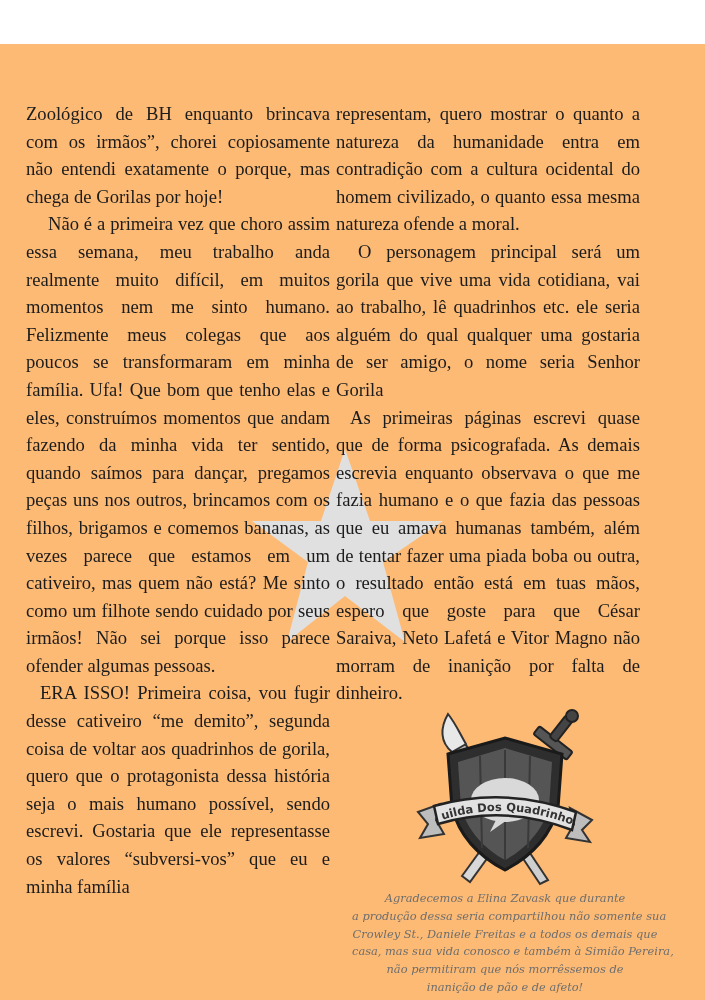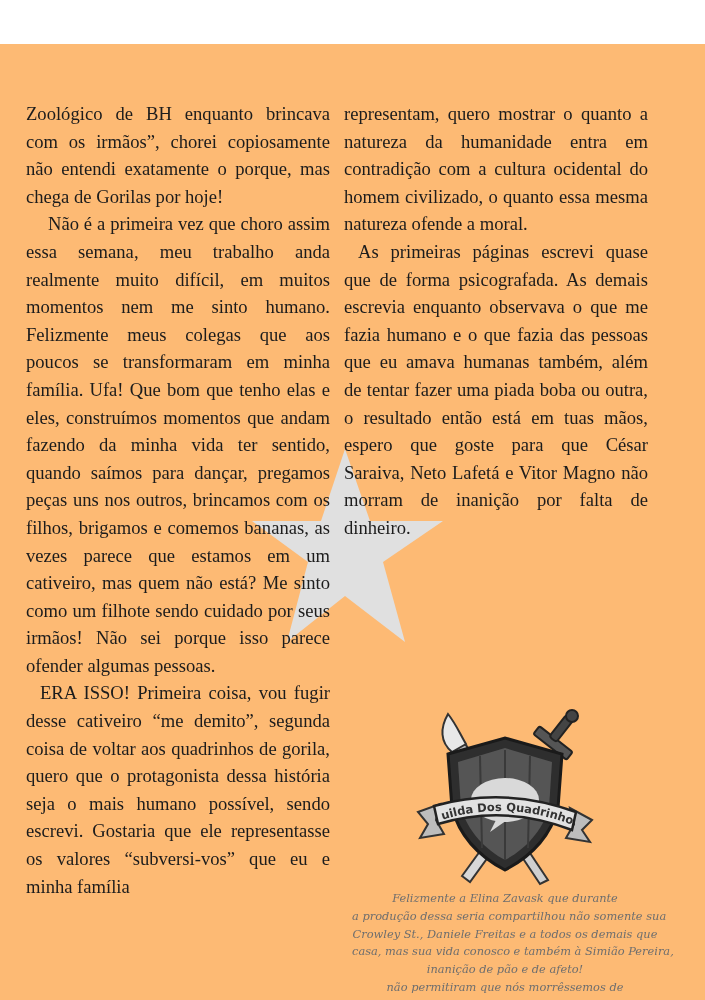--- a/index.html
+++ b/index.html
@@ -5,21 +5,21 @@
   html, body { margin: 0; padding: 0; background: #ffffff; }
   body { width: 705px; height: 1000px; position: relative; overflow: hidden; }
   .page { position: absolute; left: 0; top: 0; width: 705px; height: 1000px; background: #fdba74; margin-top: 44px; }
   .watermark { position: absolute; left: 0; top: 0; width: 705px; height: 1000px; z-index: 0; pointer-events: none; }
   .col {
     position: absolute; top: 56px; width: 304px; z-index: 1;
     font-family: "Liberation Serif", serif; font-size: 18.6px; line-height: 27.6px;
     color: #1c1c1c; text-align: justify; hyphens: none;
   }
   .col.left { left: 26px; }
-  .col.right { left: 344px; font-family: Liberation Serif, serif; }
+  .col.right { left: 336px; font-family: Liberation Serif, serif; }
   .col p { margin: 0; }
   .col p.indent { text-indent: 14px; }
   .col p.indent-lg { text-indent: 22px; }
   .col p.last-left { text-align-last: left; }
   .logo { position: absolute; left: 410px; top: 664px; width: 190px; height: 180px; z-index: 1; }
   .thanks {
     position: absolute; left: 352px; top: 846px; width: 306px; z-index: 1;
     font-family: "DejaVu Serif", serif; font-style: italic; font-size: 11.4px; line-height: 17.8px;
     color: #6e6e6e; text-align: center;
   }
@@ -35,20 +35,21 @@
   </svg>
 
   <div class="col left">
     <p class="last-left">Zoológico de BH enquanto brincava com os irmãos”, chorei copiosamente não entendi exatamente o porque, mas chega de Gorilas por hoje!</p>
     <p class="indent-lg last-left">Não é a primeira vez que choro assim essa semana, meu trabalho anda realmente muito difícil, em muitos momentos nem me sinto humano. Felizmente meus colegas que aos poucos se transformaram em minha família. Ufa! Que bom que tenho elas e eles, construímos momentos que andam fazendo da minha vida ter sentido, quando saímos para dançar, pregamos peças uns nos outros, brincamos com os filhos, brigamos e comemos bananas, as vezes parece que estamos em um cativeiro, mas quem não está? Me sinto como um filhote sendo cuidado por seus irmãos! Não sei porque isso parece ofender algumas pessoas.</p>
     <p class="indent last-left">ERA ISSO! Primeira coisa, vou fugir desse cativeiro “me demito”, segunda coisa de voltar aos quadrinhos de gorila, quero que o protagonista dessa história seja o mais humano possível, sendo escrevi. Gostaria que ele representasse os valores  “subversi-vos” que eu e minha família</p>
   </div>
 
   <div class="col right">
     <p class="last-left">representam, quero mostrar o quanto a natureza da humanidade entra em contradição com a cultura ocidental do homem civilizado, o quanto essa mesma natureza ofende a moral.</p>
+    <p class="indent-lg last-left">O personagem principal será um gorila que vive uma vida cotidiana, vai ao trabalho, lê quadrinhos etc. ele seria alguém do qual qualquer uma gostaria de ser amigo, o nome seria Senhor Gorila</p>
     <p class="indent last-left">As primeiras páginas escrevi quase que de forma psicografada. As demais escrevia enquanto observava o que me fazia humano e o que fazia das pessoas que eu amava humanas também, além de tentar fazer uma piada boba ou outra, o resultado então está em tuas mãos, espero que goste para que César Saraiva, Neto Lafetá e Vitor Magno não morram de inanição por falta de dinheiro.</p>
   </div>
 
   <svg class="logo" viewBox="0 0 190 180">
 
     <g>
       <polygon points="52,168 60,174 150,50 142,44" fill="#d8d8d8" stroke="#333" stroke-width="2"></polygon>
       <rect x="122" y="30" width="42" height="10" rx="2" fill="#555" stroke="#222" stroke-width="2" transform="rotate(38 143 35)"></rect>
       <rect x="147" y="6" width="9" height="28" rx="3" fill="#444" stroke="#222" stroke-width="2" transform="rotate(38 151 20)"></rect>
       <circle cx="162" cy="8" r="6" fill="#444" stroke="#222" stroke-width="2"></circle>
@@ -75,21 +76,21 @@
       <path d="M182,112 L160,100 L164,116 L156,130 L180,134 L172,122 Z" fill="#bdbdbd" stroke="#333" stroke-width="2"></path>
       <path d="M24,98 Q95,78 166,104 L162,122 Q95,96 28,116 Z" fill="#e2e2e2" stroke="#222" stroke-width="2.5"></path>
       <path id="bannerPath" d="M32,112 Q95,92 160,116" fill="none"></path>
       <text font-family="DejaVu Sans, sans-serif" font-weight="bold" font-size="11.5" fill="#333">
         <textPath href="#bannerPath" startOffset="50%" text-anchor="middle">Guilda Dos Quadrinhos</textPath>
       </text>
     </g>
   </svg>
 
   <div class="thanks">
-    <span>Felizmente a Elina Zavask que durante</span>
+    <span>Agradecemos a Elina Zavask que durante</span>
     <span>a produção dessa seria compartilhou não somente sua</span>
     <span>Crowley St., Daniele Freitas e a  todos os demais que</span>
     <span>casa, mas sua vida conosco e também à Simião Pereira,</span>
+    <span>não permitiram que nós morrêssemos de</span>
     <span>inanição de pão e de afeto!</span>
-    <span>não permitiram que nós morrêssemos de</span>
   </div>
 
 </div>
 
 </body></html>

